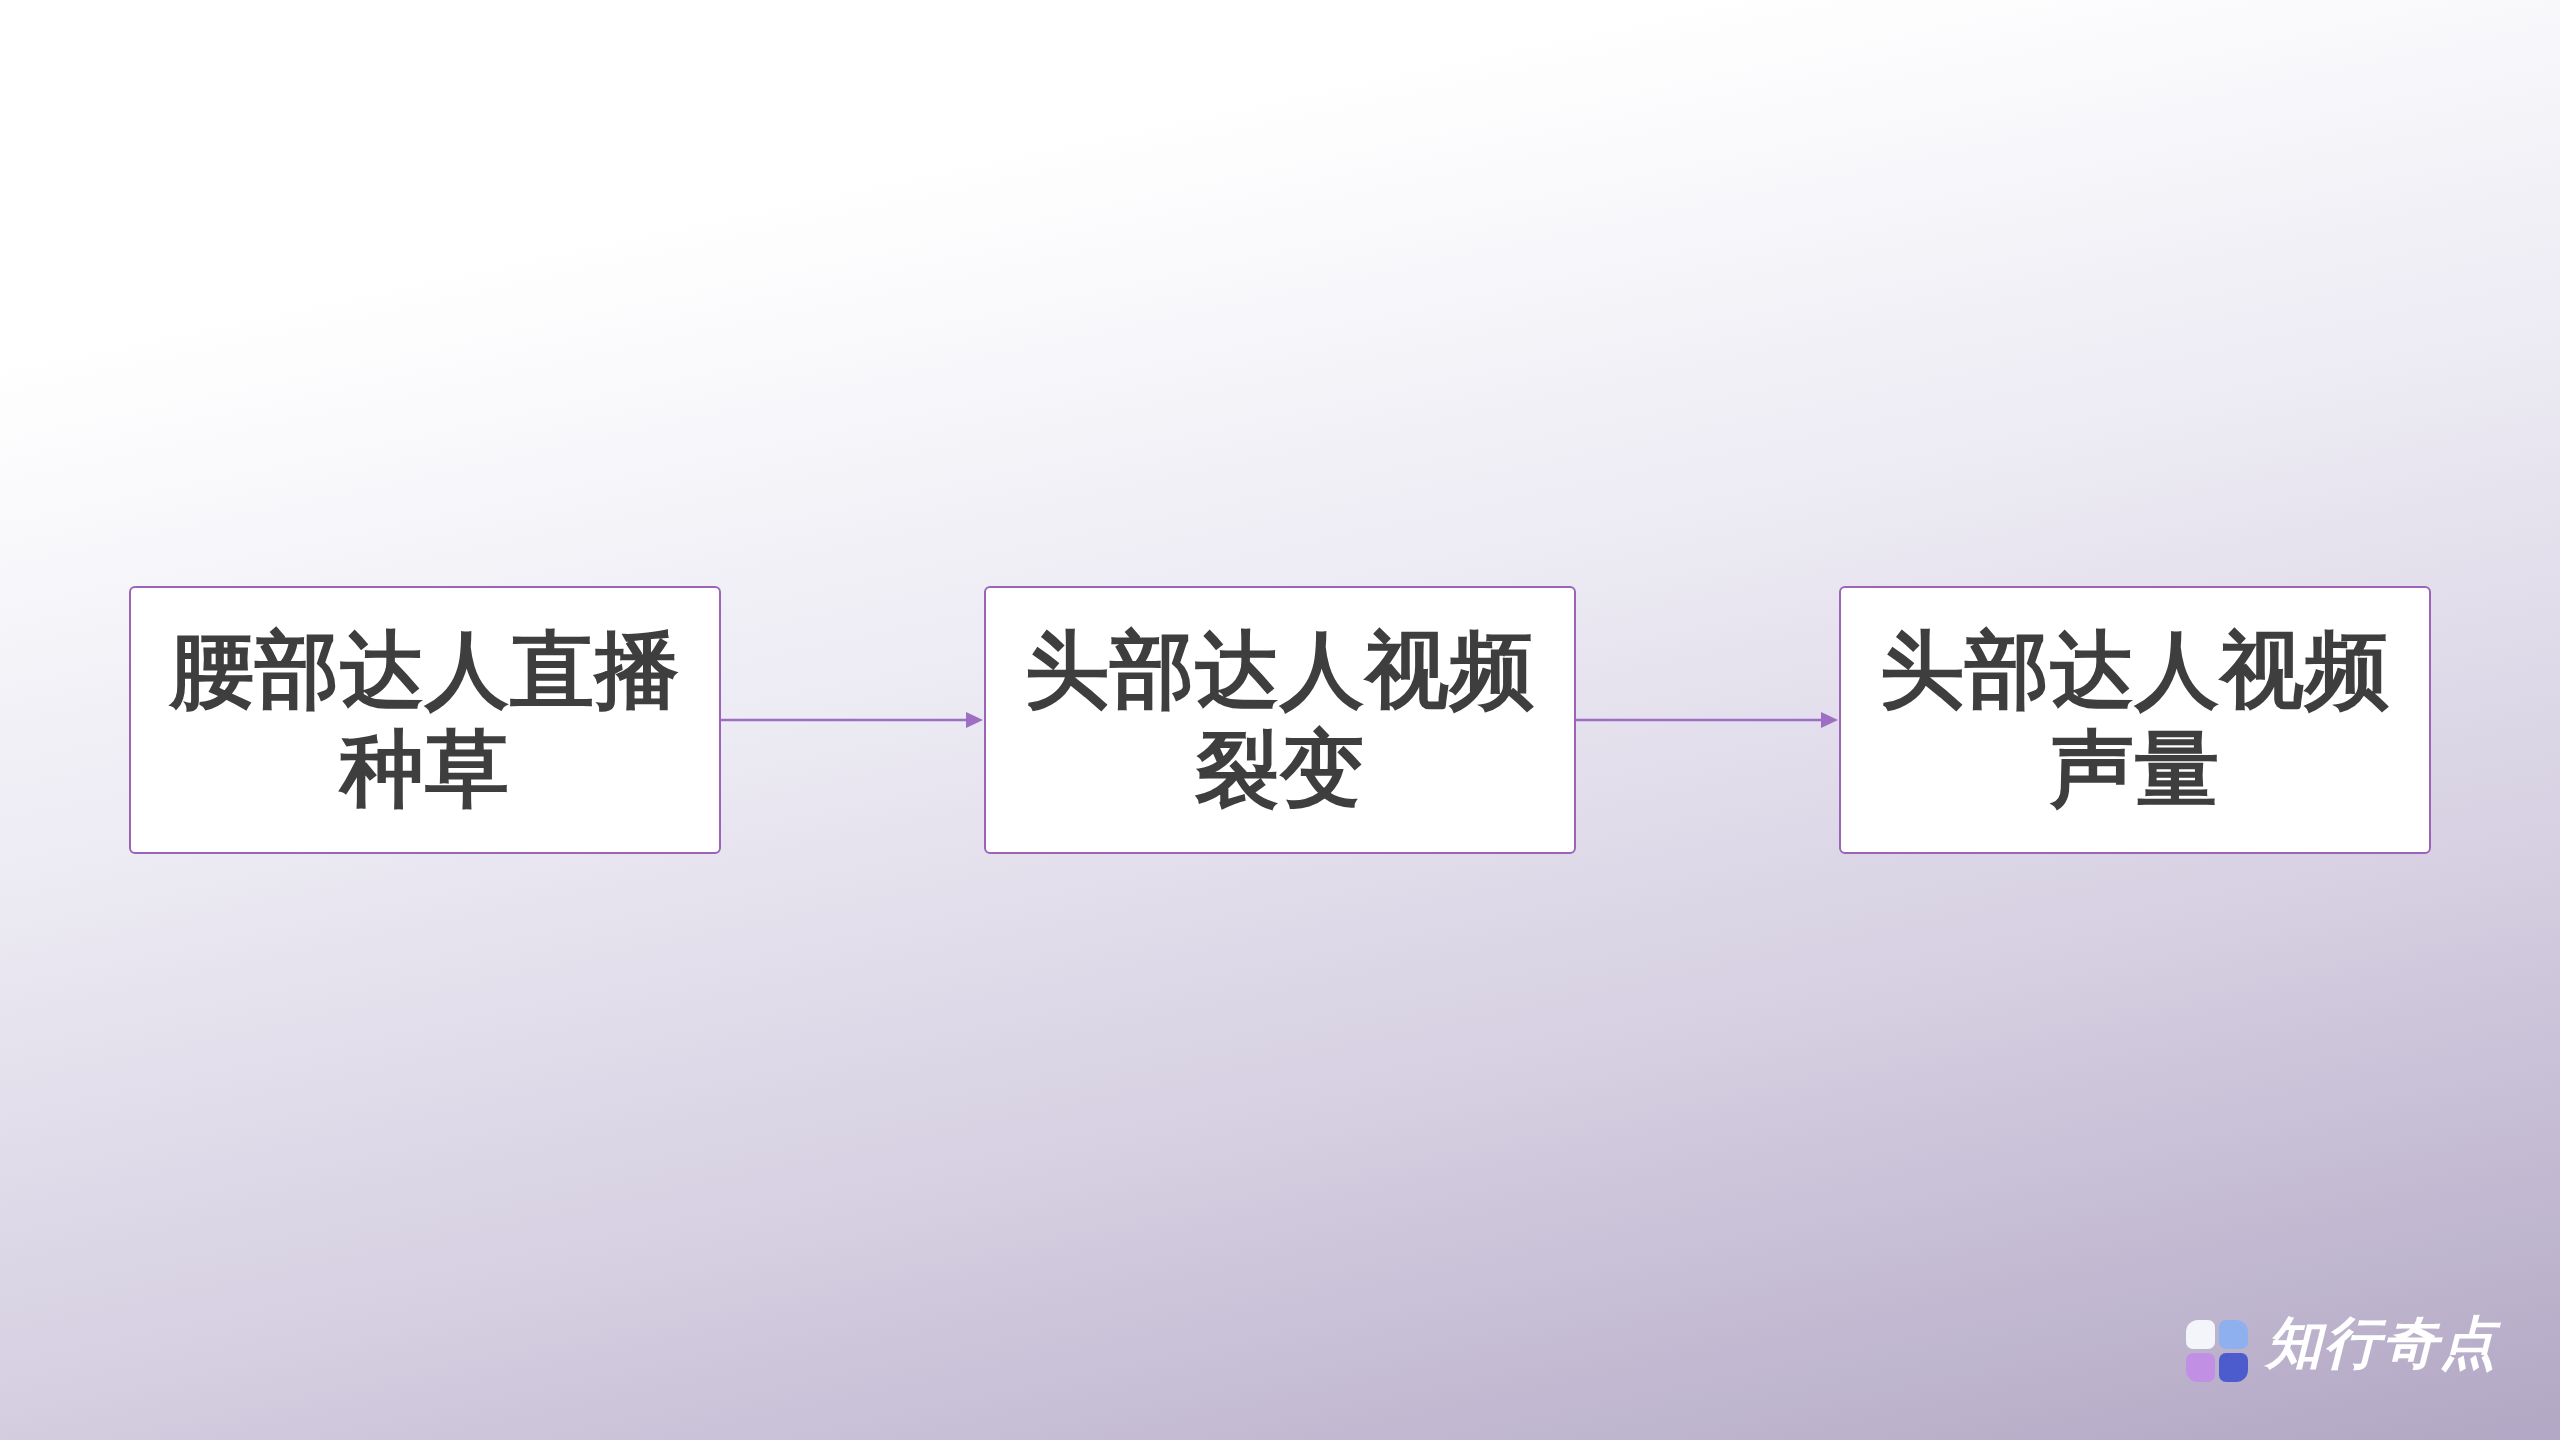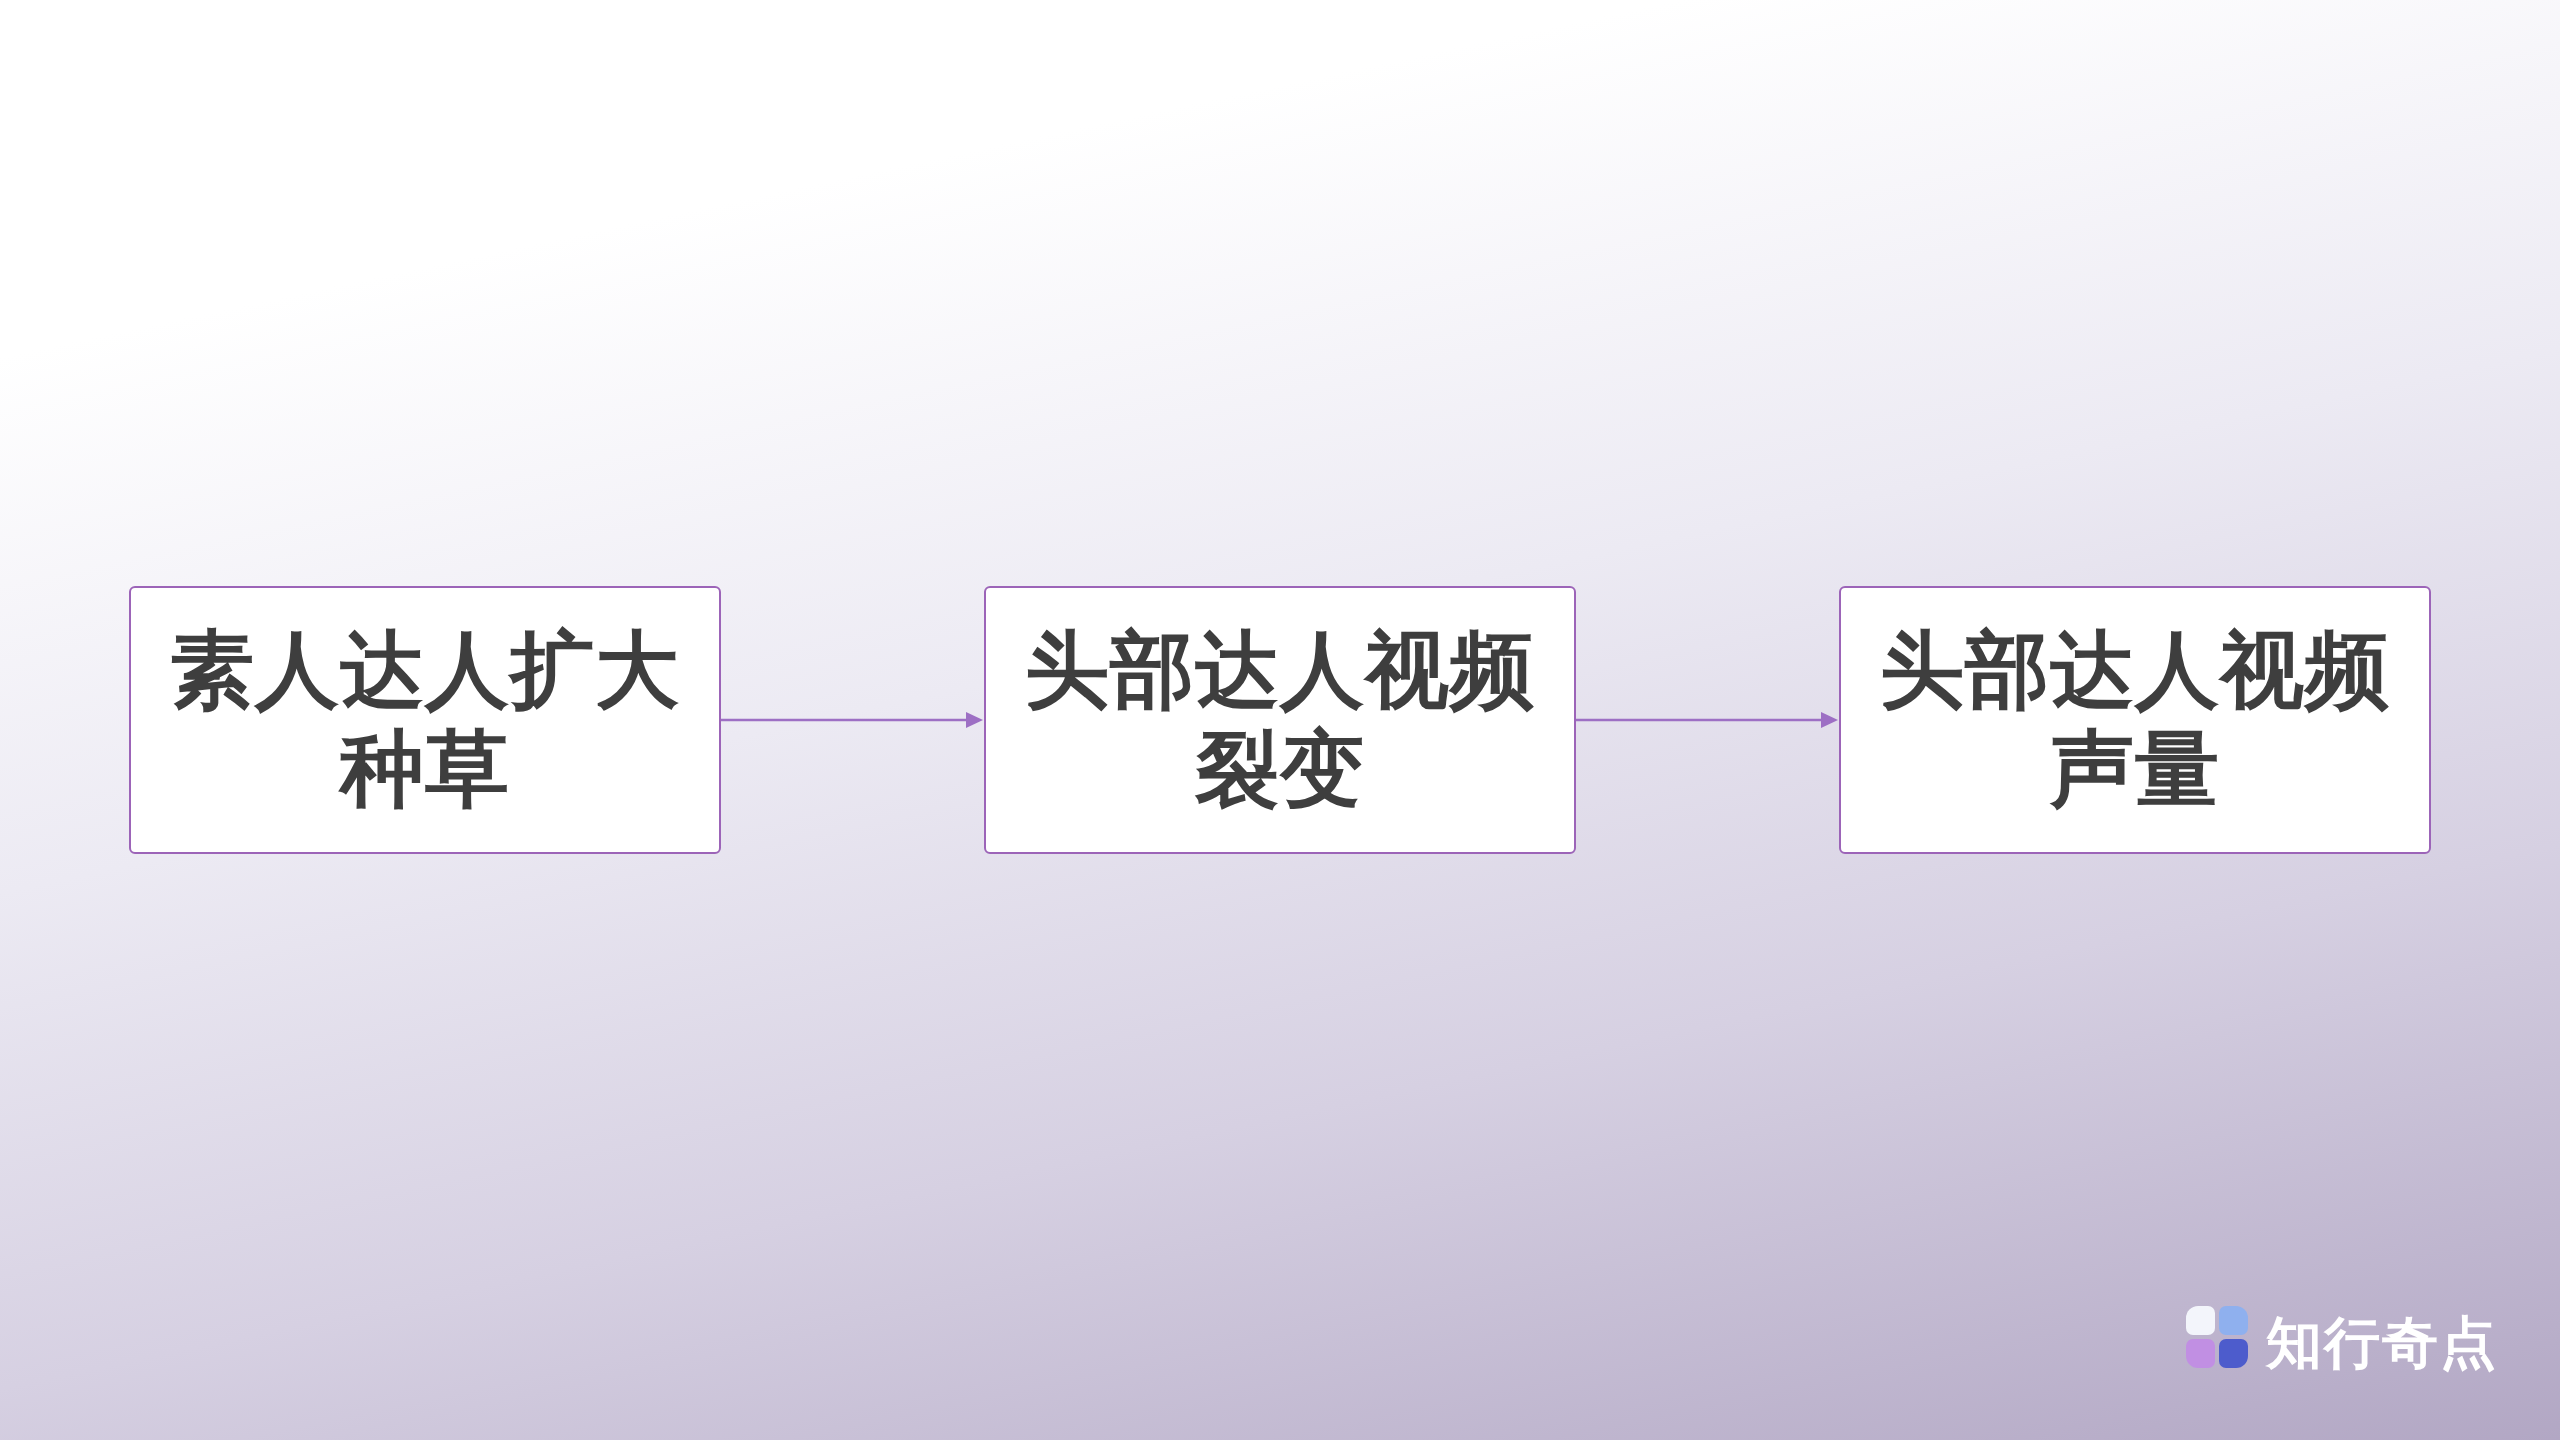--- a/index.html
+++ b/index.html
@@ -69,22 +69,23 @@
     stroke-width: 2.5;
   }
   .arrow path {
     fill: var(--arrow);
   }
   .logo {
     position: absolute;
     right: 62px;
     bottom: 58px;
     display: flex;
-    align-items: flex-start;
+    align-items: flex-end;
     gap: 18px;
+    font-style: italic;
   }
   .logo-icon {
     width: 62px;
     height: 62px;
     display: grid;
     grid-template-columns: 1fr 1fr;
     grid-template-rows: 1fr 1fr;
     gap: 4px;
     border-radius: 12px;
     overflow: hidden;
@@ -98,21 +99,21 @@
   }
 </style>
 </head>
 <body>
 
 <div class="slide">
 
   <div class="flow">
 
     <div class="node">
-      <span class="node-label">素人达人扩大
+      <span class="node-label">腰部达人直播
 种草</span>
     </div>
 
     <svg class="arrow" viewBox="0 0 263 28" aria-hidden="true">
       <line x1="0" y1="14" x2="246" y2="14"></line>
       <path d="M245,6 L262,14 L245,22 Z"></path>
     </svg>
 
     <div class="node">
       <span class="node-label">头部达人视频

